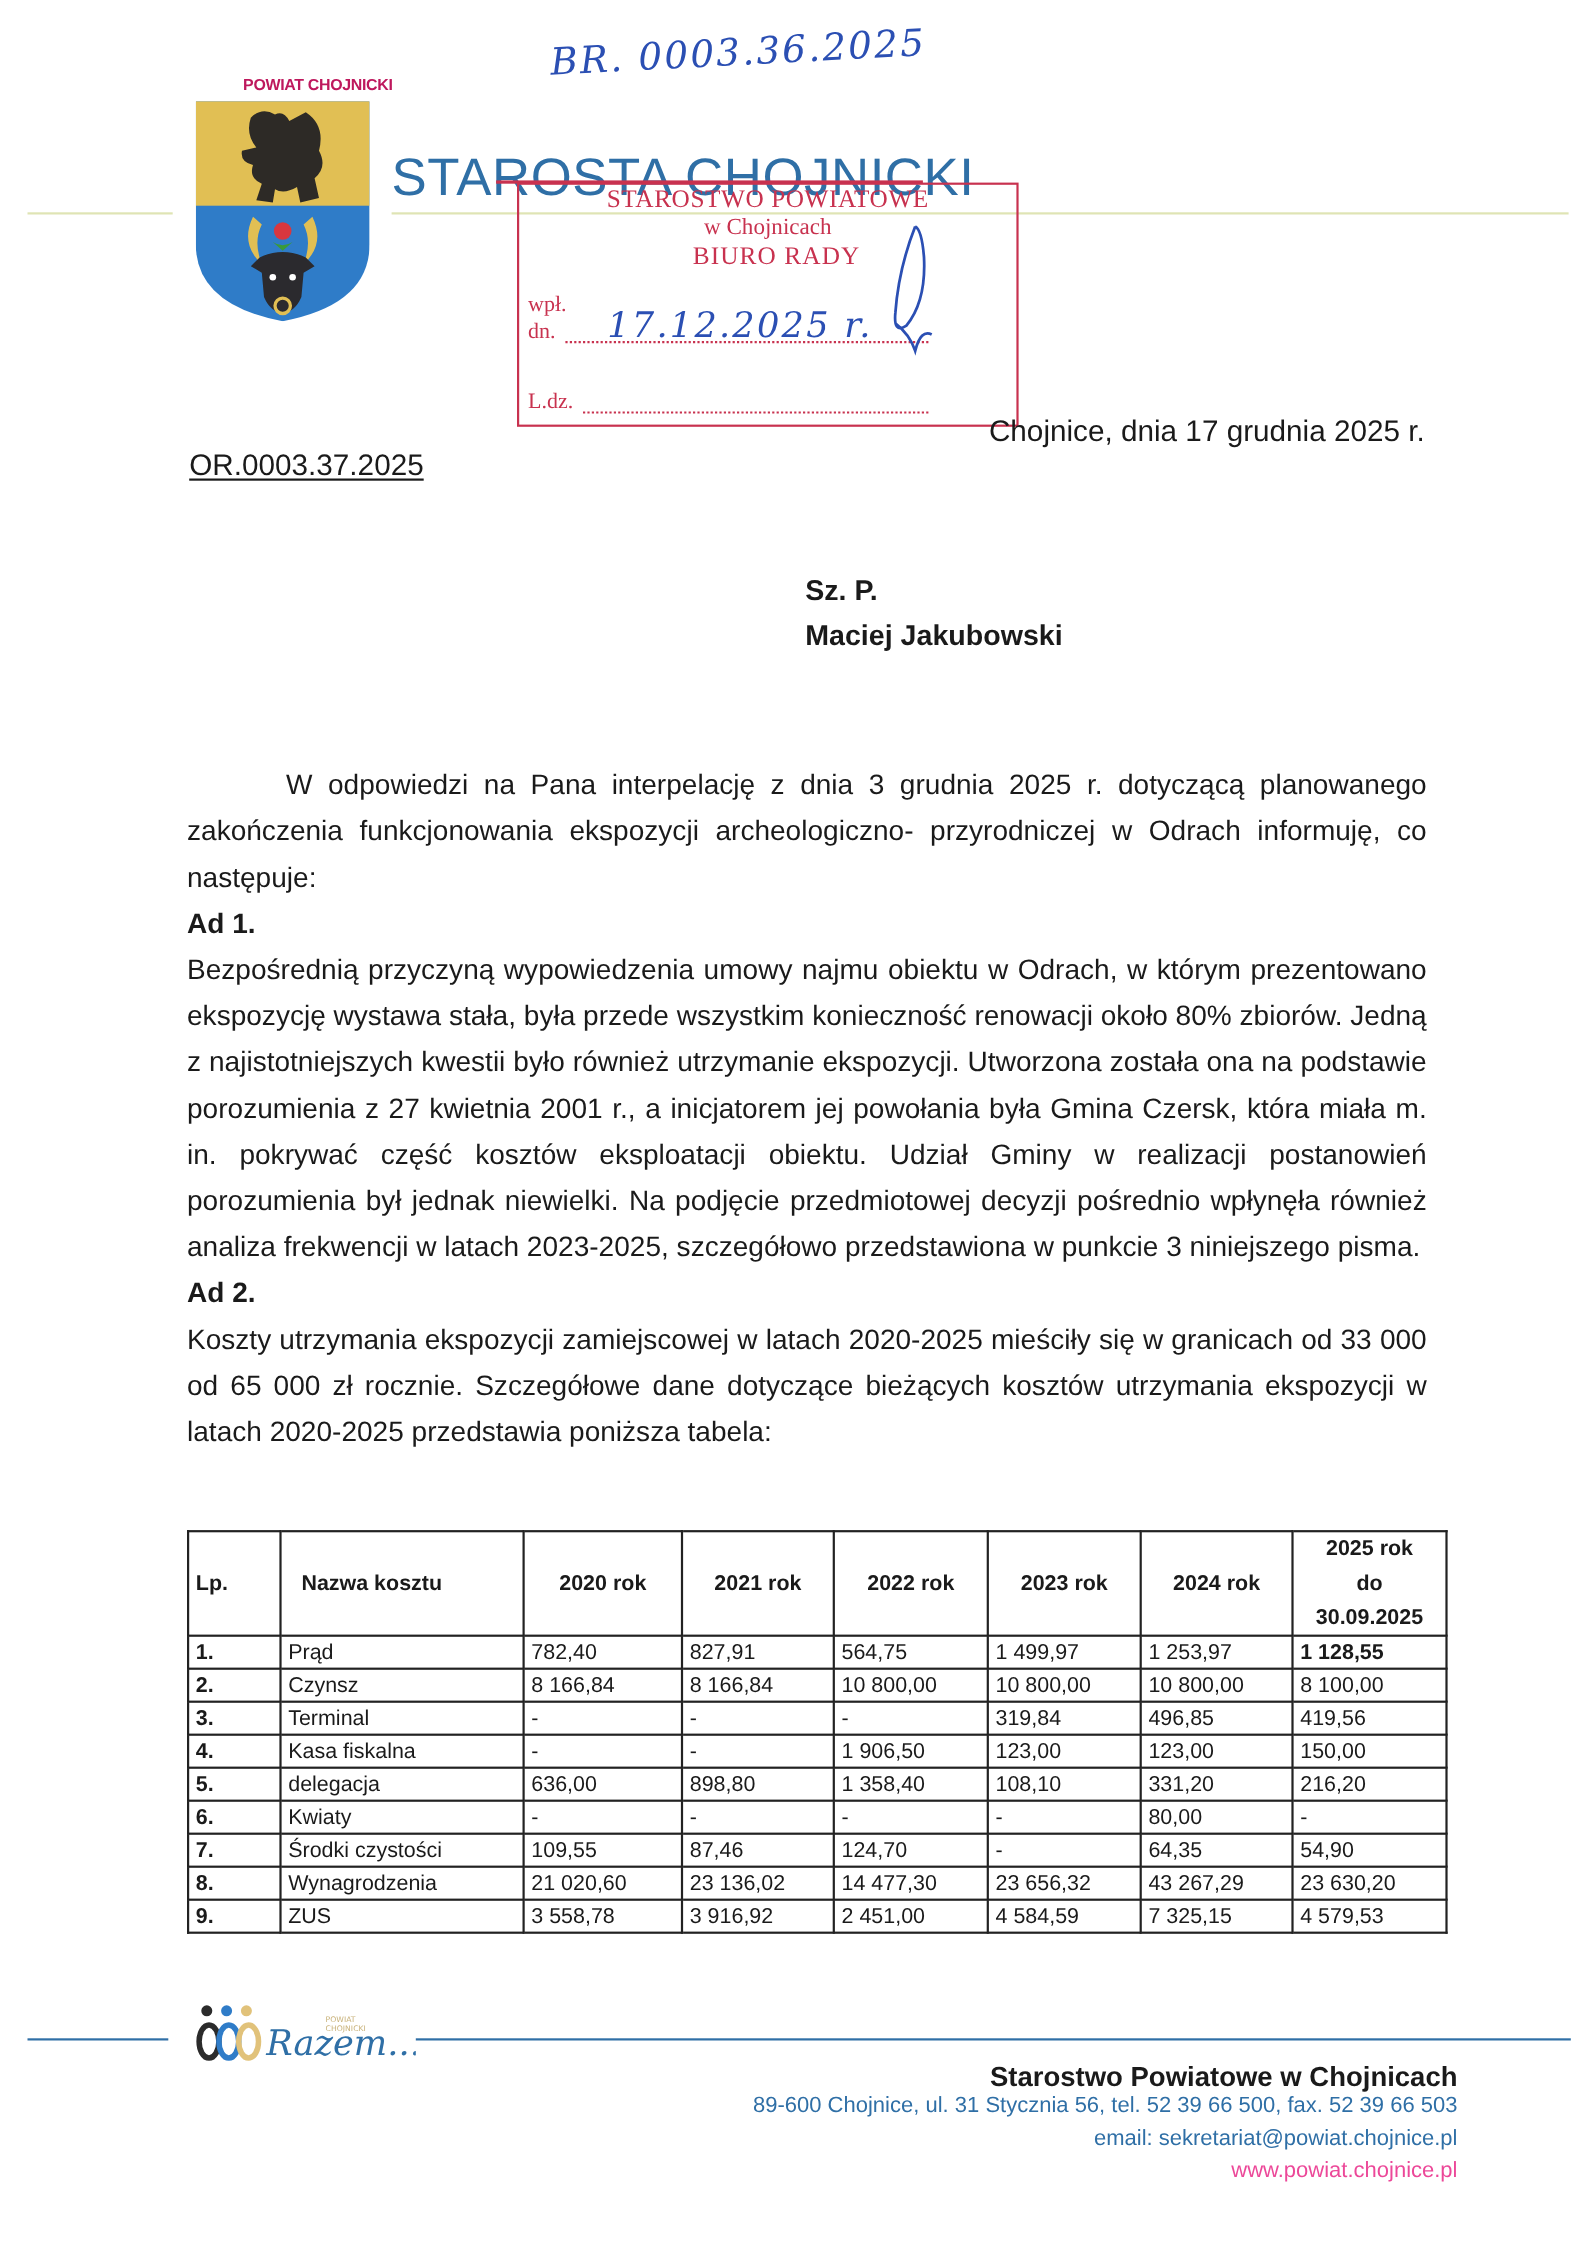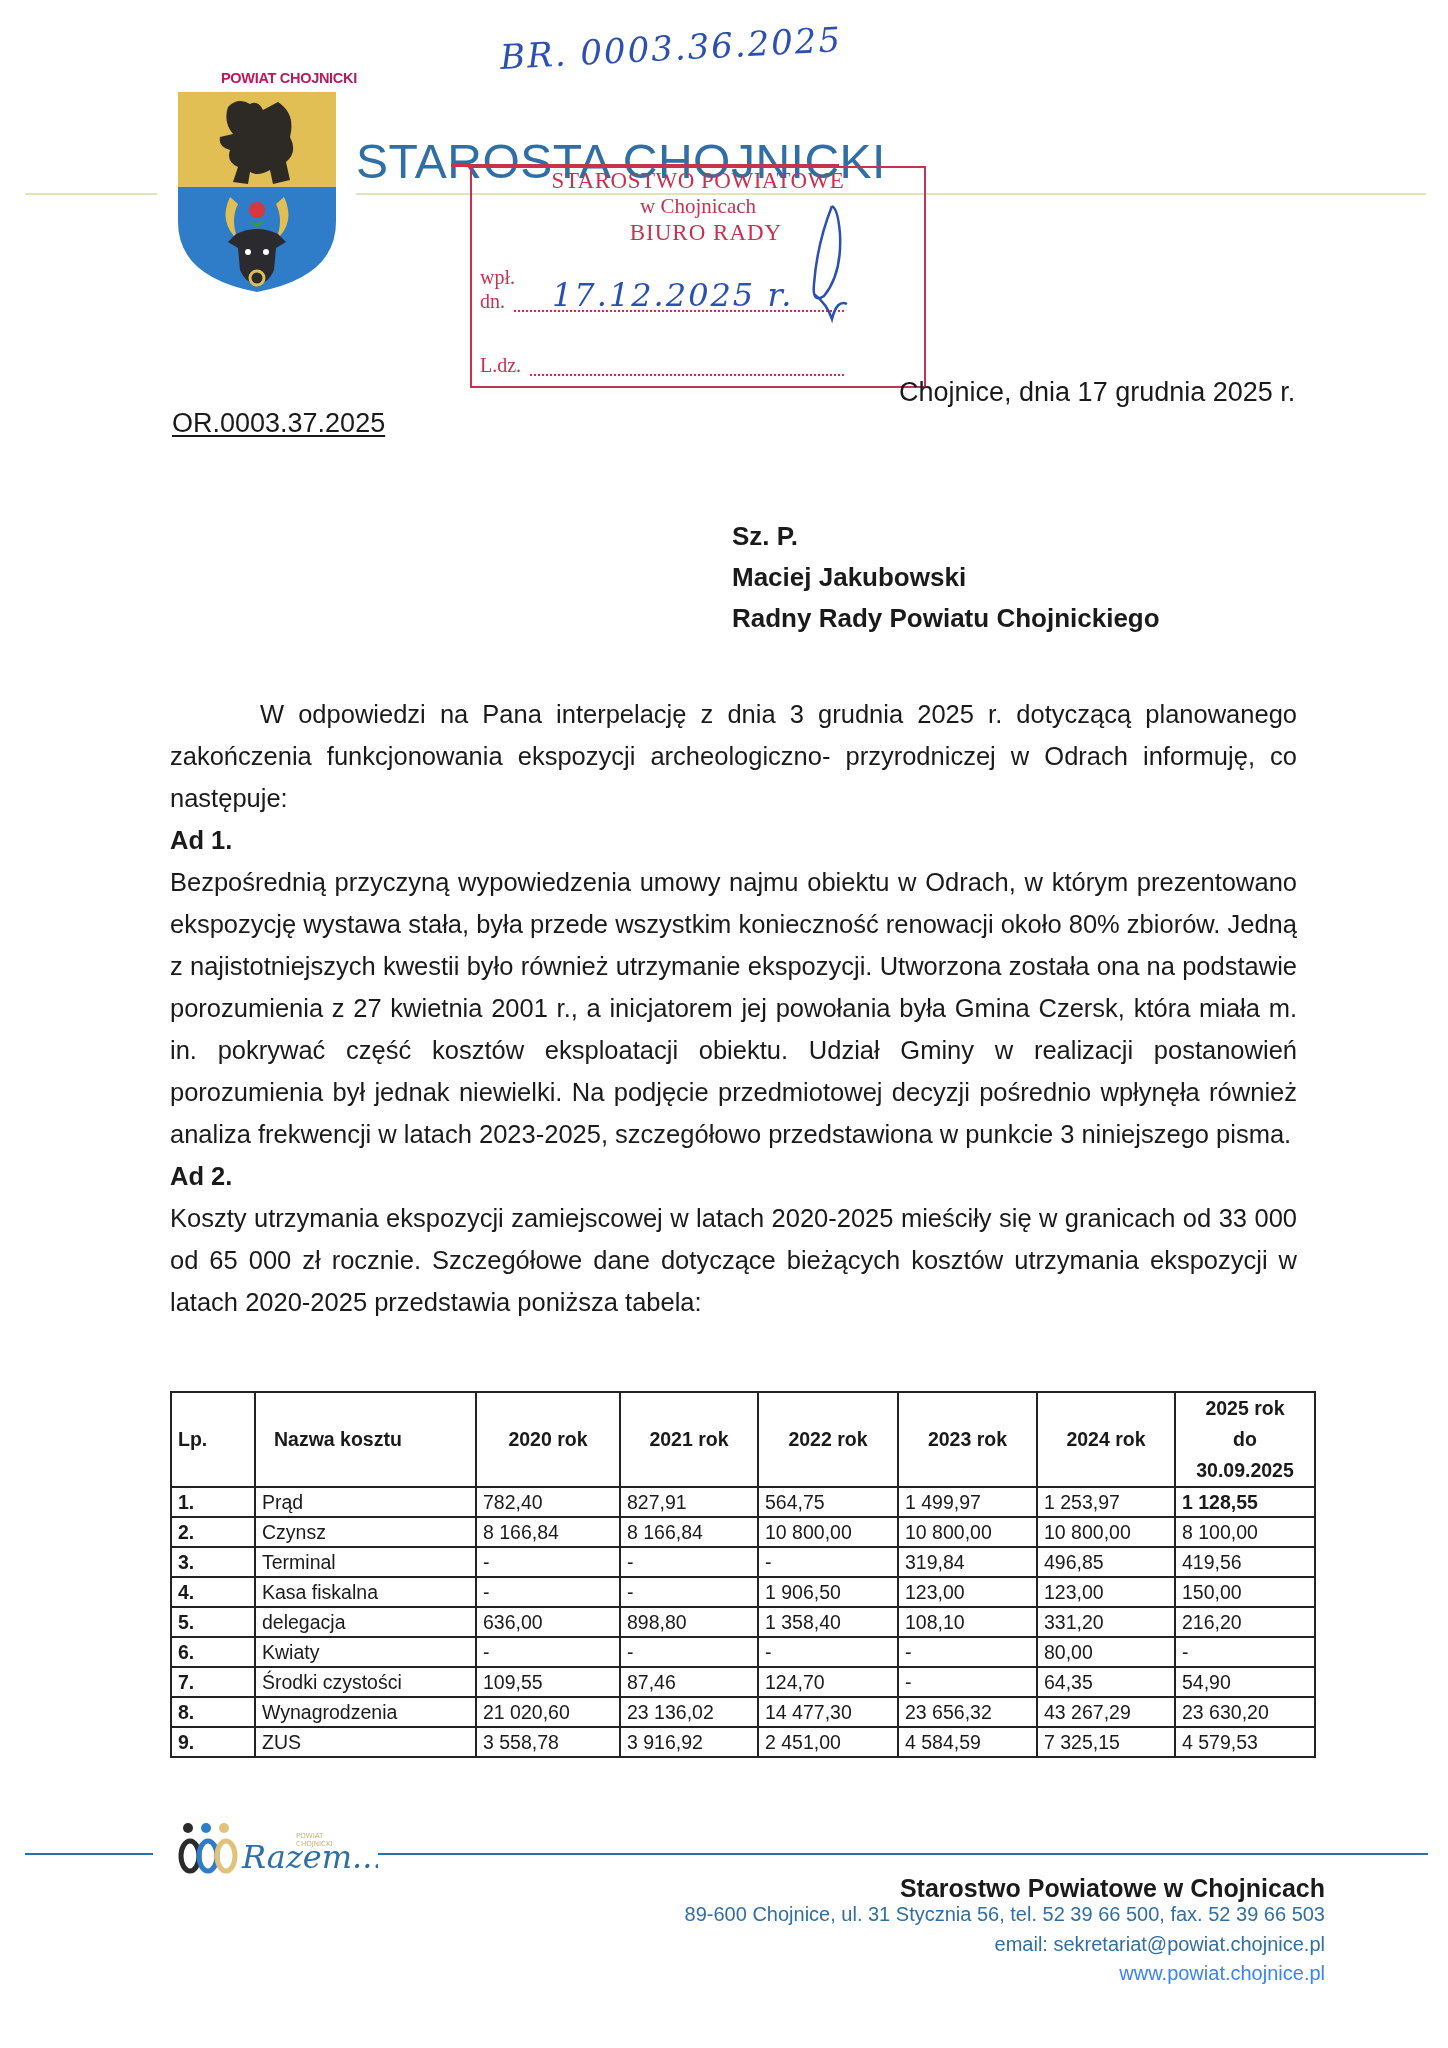--- a/index.html
+++ b/index.html
@@ -51,21 +51,21 @@
   .cost-table td.lp { font-weight: bold; }
   .cost-table td.bold { font-weight: bold; }
 
   
   .footer-line-left { left: 25px; top: 1853px; width: 128px; height: 2px; background: #2f6fa6; }
   .footer-line-right { left: 378px; top: 1853px; width: 1050px; height: 2px; background: #2f6fa6; }
   .footer-logo { left: 178px; top: 1818px; width: 200px; height: 70px; }
   .footer-org { right: 123px; top: 1874px; font-size: 25px; font-weight: bold; color: #1a1a1a; text-align: right; }
   .footer-address { right: 123px; top: 1903px; font-size: 20px; color: #2f6fa6; text-align: right; }
   .footer-email { right: 123px; top: 1933px; font-size: 20px; color: #2f6fa6; text-align: right; }
-  .footer-www { right: 123px; top: 1962px; font-size: 20px; color: #3b82f6; text-align: right; }
+  .footer-www { right: 123px; top: 1962px; font-size: 20px; color: #ec4899; text-align: right; }
 </style>
 </head>
 <body>
 
 <div class="abs handwritten-ref">BR. 0003.36.2025</div>
 <div class="abs county-label">POWIAT CHOJNICKI</div>
 
 <svg class="abs crest" viewBox="0 0 158 200">
   <path d="M0 0 H158 V130 Q158 185 79 200 Q0 185 0 130 Z" fill="#2f7cc8"></path>
   <rect x="0" y="0" width="158" height="95" fill="#e1bf54"></rect>
@@ -103,21 +103,20 @@
   <div class="stamp-ldz">L.dz.</div>
   <div class="stamp-dots" style="left:58px; top:206px; width:314px;"></div>
 </div>
 
 <div class="abs doc-date">Chojnice, dnia 17 grudnia 2025 r.</div>
 <div class="abs doc-ref">OR.0003.37.2025</div>
 
 <div class="abs addressee">
   <div>Sz. P.</div>
   <div>Maciej Jakubowski</div>
-  <div>Radny Rady Powiatu Chojnickiego</div>
 </div>
 
 <div class="abs body">
   <p class="indent">W odpowiedzi na Pana interpelację z dnia 3 grudnia 2025 r. dotyczącą planowanego zakończenia funkcjonowania ekspozycji archeologiczno- przyrodniczej w Odrach informuję, co następuje:</p>
   <h3>Ad 1.</h3>
   <p>Bezpośrednią przyczyną wypowiedzenia umowy najmu obiektu w Odrach, w którym prezentowano ekspozycję wystawa stała, była przede wszystkim konieczność renowacji około 80% zbiorów. Jedną z najistotniejszych kwestii było również utrzymanie ekspozycji. Utworzona została ona na podstawie porozumienia z 27 kwietnia 2001 r., a inicjatorem jej powołania była Gmina Czersk, która miała m. in. pokrywać część kosztów eksploatacji obiektu. Udział Gminy w realizacji postanowień porozumienia był jednak niewielki. Na podjęcie przedmiotowej decyzji pośrednio wpłynęła również analiza frekwencji w latach 2023-2025, szczegółowo przedstawiona w punkcie 3 niniejszego pisma.</p>
   <h3>Ad 2.</h3>
   <p>Koszty utrzymania ekspozycji zamiejscowej w latach 2020-2025 mieściły się w granicach od 33 000 od 65 000 zł rocznie. Szczegółowe dane dotyczące bieżących kosztów utrzymania ekspozycji w latach 2020-2025 przedstawia poniższa tabela:</p>
 </div>
 

